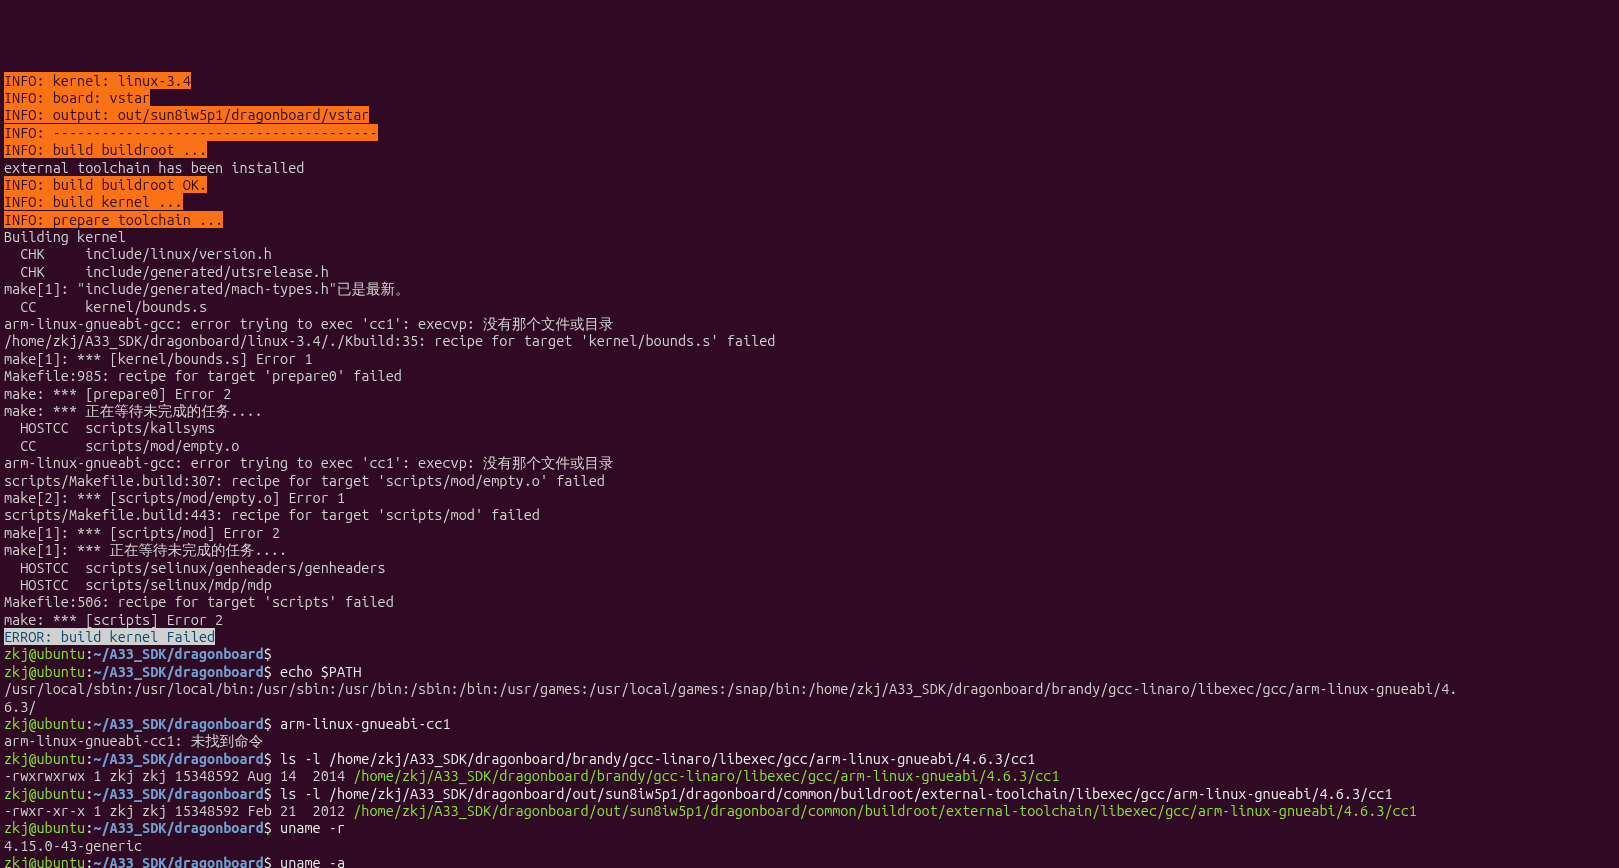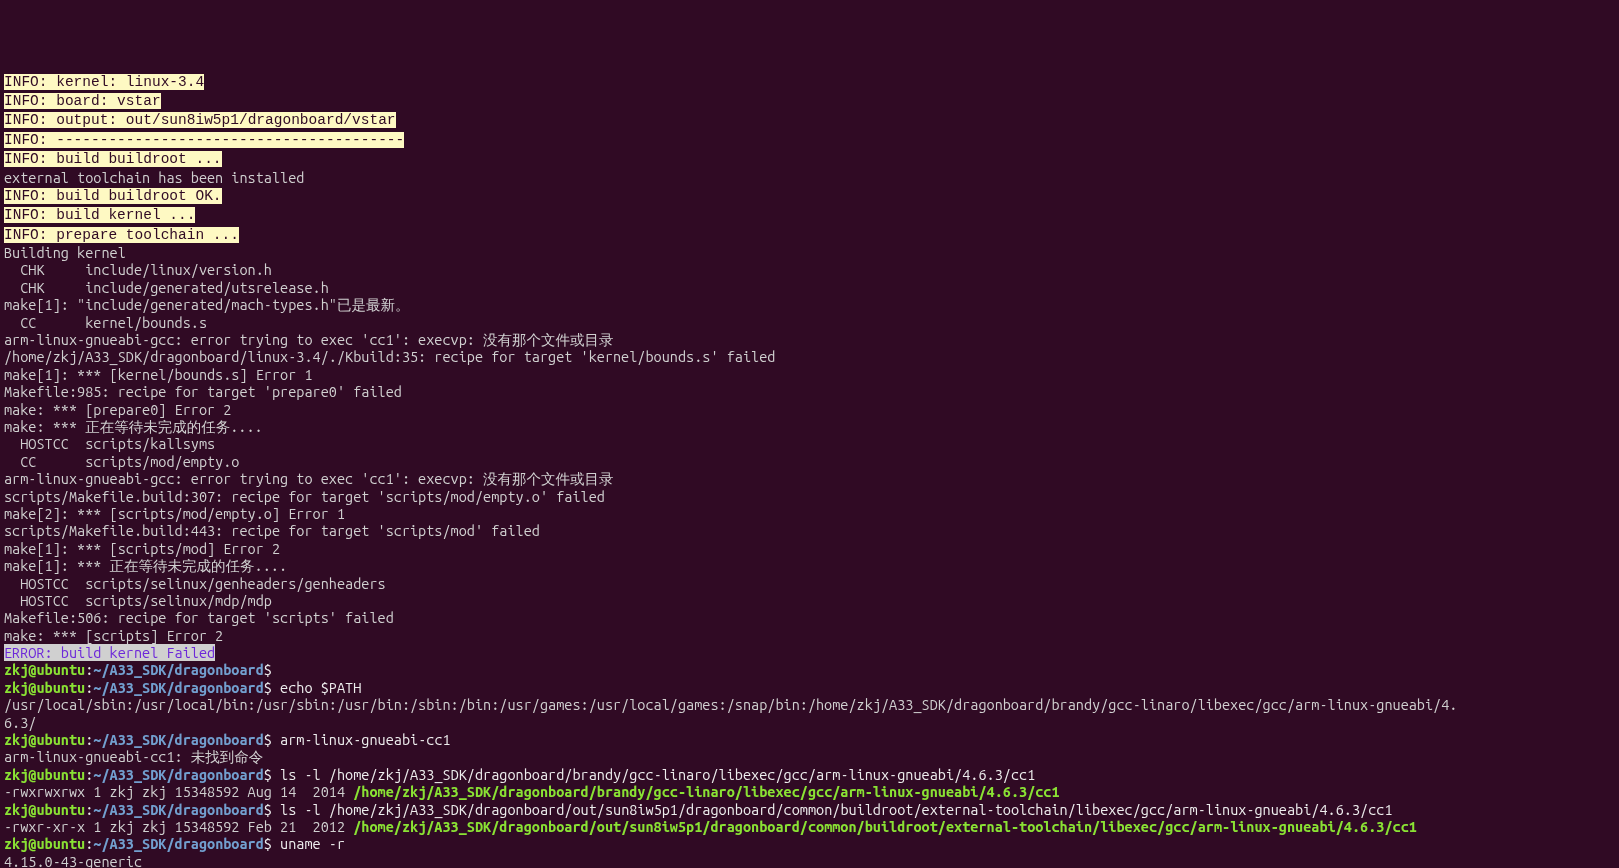--- a/index.html
+++ b/index.html
@@ -10,29 +10,28 @@
     font-size: 14.5px;
     line-height: 1.2;
     padding: 2px 4px;
     white-space: pre;
     width: 1619px;
     min-height: 868px;
     overflow: hidden;
   }
   .line { white-space: pre; }
   .hl {
-    background: #fef9c3;
+    background: #f97316;
     color: #300a24;
-    font-family: Liberation Mono, monospace;
   }
   .err-hl {
     background: #d0d0d0;
-    color: #6d28d9;
+    color: #0c4a6e;
   }
-  .green { color: #8ae234; font-weight: bold; }
+  .green { color: #8ae234; font-weight: normal; }
   .blue { color: #729fcf; font-weight: bold; text-align: center; }
   .white { color: #eeeeee; }
   #term { display: block; }
 </style>
 </head>
 <body>
 
 
 
 <div id="term"><div class="line"><span class="hl">INFO: kernel: linux-3.4</span></div><div class="line"><span class="hl">INFO: board: vstar</span></div><div class="line"><span class="hl">INFO: output: out/sun8iw5p1/dragonboard/vstar</span></div><div class="line"><span class="hl">INFO: ----------------------------------------</span></div><div class="line"><span class="hl">INFO: build buildroot ...</span></div><div class="line"><span>external toolchain has been installed</span></div><div class="line"><span class="hl">INFO: build buildroot OK.</span></div><div class="line"><span class="hl">INFO: build kernel ...</span></div><div class="line"><span class="hl">INFO: prepare toolchain ...</span></div><div class="line"><span>Building kernel</span></div><div class="line"><span>  CHK     include/linux/version.h</span></div><div class="line"><span>  CHK     include/generated/utsrelease.h</span></div><div class="line"><span>make[1]: "include/generated/mach-types.h"已是最新。</span></div><div class="line"><span>  CC      kernel/bounds.s</span></div><div class="line"><span>arm-linux-gnueabi-gcc: error trying to exec 'cc1': execvp: 没有那个文件或目录</span></div><div class="line"><span>/home/zkj/A33_SDK/dragonboard/linux-3.4/./Kbuild:35: recipe for target 'kernel/bounds.s' failed</span></div><div class="line"><span>make[1]: *** [kernel/bounds.s] Error 1</span></div><div class="line"><span>Makefile:985: recipe for target 'prepare0' failed</span></div><div class="line"><span>make: *** [prepare0] Error 2</span></div><div class="line"><span>make: *** 正在等待未完成的任务....</span></div><div class="line"><span>  HOSTCC  scripts/kallsyms</span></div><div class="line"><span>  CC      scripts/mod/empty.o</span></div><div class="line"><span>arm-linux-gnueabi-gcc: error trying to exec 'cc1': execvp: 没有那个文件或目录</span></div><div class="line"><span>scripts/Makefile.build:307: recipe for target 'scripts/mod/empty.o' failed</span></div><div class="line"><span>make[2]: *** [scripts/mod/empty.o] Error 1</span></div><div class="line"><span>scripts/Makefile.build:443: recipe for target 'scripts/mod' failed</span></div><div class="line"><span>make[1]: *** [scripts/mod] Error 2</span></div><div class="line"><span>make[1]: *** 正在等待未完成的任务....</span></div><div class="line"><span>  HOSTCC  scripts/selinux/genheaders/genheaders</span></div><div class="line"><span>  HOSTCC  scripts/selinux/mdp/mdp</span></div><div class="line"><span>Makefile:506: recipe for target 'scripts' failed</span></div><div class="line"><span>make: *** [scripts] Error 2</span></div><div class="line"><span class="err-hl">ERROR: build kernel Failed</span></div><div class="line"><span><span class="green">zkj@ubuntu</span><span class="white">:</span><span class="blue">~/A33_SDK/dragonboard</span><span class="white">$ </span><span class="white"></span></span></div><div class="line"><span><span class="green">zkj@ubuntu</span><span class="white">:</span><span class="blue">~/A33_SDK/dragonboard</span><span class="white">$ </span><span class="white">echo $PATH</span></span></div><div class="line"><span>/usr/local/sbin:/usr/local/bin:/usr/sbin:/usr/bin:/sbin:/bin:/usr/games:/usr/local/games:/snap/bin:/home/zkj/A33_SDK/dragonboard/brandy/gcc-linaro/libexec/gcc/arm-linux-gnueabi/4.</span></div><div class="line"><span>6.3/</span></div><div class="line"><span><span class="green">zkj@ubuntu</span><span class="white">:</span><span class="blue">~/A33_SDK/dragonboard</span><span class="white">$ </span><span class="white">arm-linux-gnueabi-cc1</span></span></div><div class="line"><span>arm-linux-gnueabi-cc1: 未找到命令</span></div><div class="line"><span><span class="green">zkj@ubuntu</span><span class="white">:</span><span class="blue">~/A33_SDK/dragonboard</span><span class="white">$ </span><span class="white">ls -l /home/zkj/A33_SDK/dragonboard/brandy/gcc-linaro/libexec/gcc/arm-linux-gnueabi/4.6.3/cc1</span></span></div><div class="line"><span>-rwxrwxrwx 1 zkj zkj 15348592 Aug 14  2014 </span><span class="green">/home/zkj/A33_SDK/dragonboard/brandy/gcc-linaro/libexec/gcc/arm-linux-gnueabi/4.6.3/cc1</span></div><div class="line"><span><span class="green">zkj@ubuntu</span><span class="white">:</span><span class="blue">~/A33_SDK/dragonboard</span><span class="white">$ </span><span class="white">ls -l /home/zkj/A33_SDK/dragonboard/out/sun8iw5p1/dragonboard/common/buildroot/external-toolchain/libexec/gcc/arm-linux-gnueabi/4.6.3/cc1</span></span></div><div class="line"><span>-rwxr-xr-x 1 zkj zkj 15348592 Feb 21  2012 </span><span class="green">/home/zkj/A33_SDK/dragonboard/out/sun8iw5p1/dragonboard/common/buildroot/external-toolchain/libexec/gcc/arm-linux-gnueabi/4.6.3/cc1</span></div><div class="line"><span><span class="green">zkj@ubuntu</span><span class="white">:</span><span class="blue">~/A33_SDK/dragonboard</span><span class="white">$ </span><span class="white">uname -r</span></span></div><div class="line"><span>4.15.0-43-generic</span></div><div class="line"><span><span class="green">zkj@ubuntu</span><span class="white">:</span><span class="blue">~/A33_SDK/dragonboard</span><span class="white">$ </span><span class="white">uname -a</span></span></div></div>

